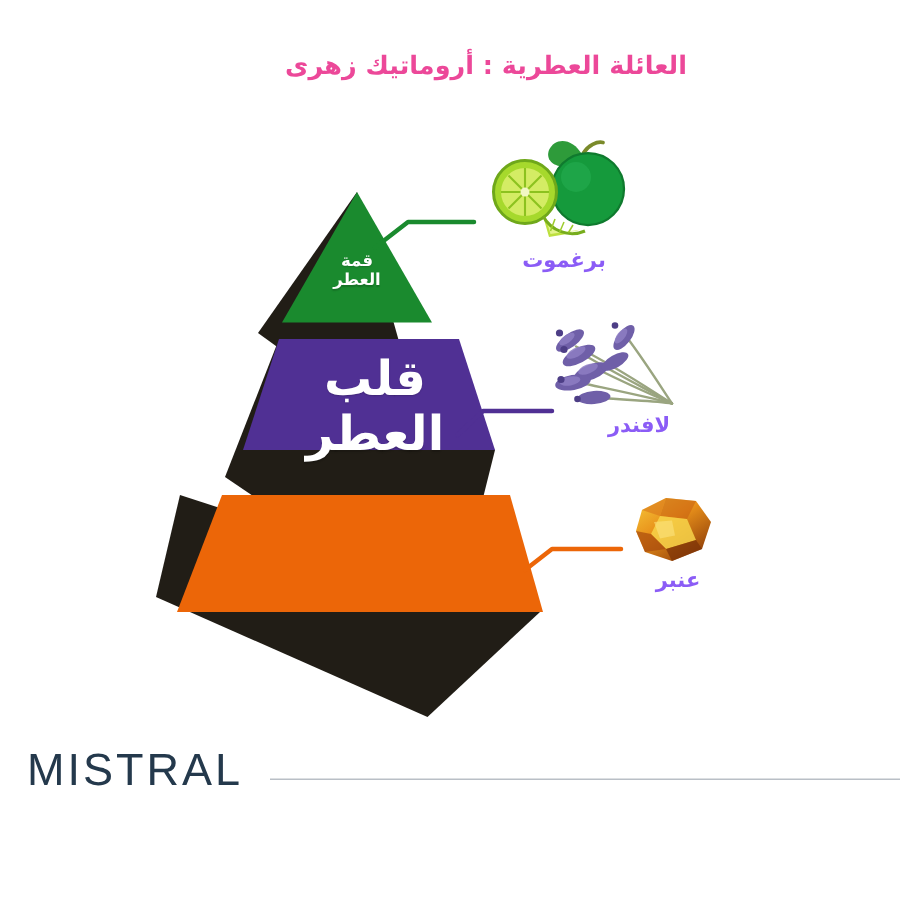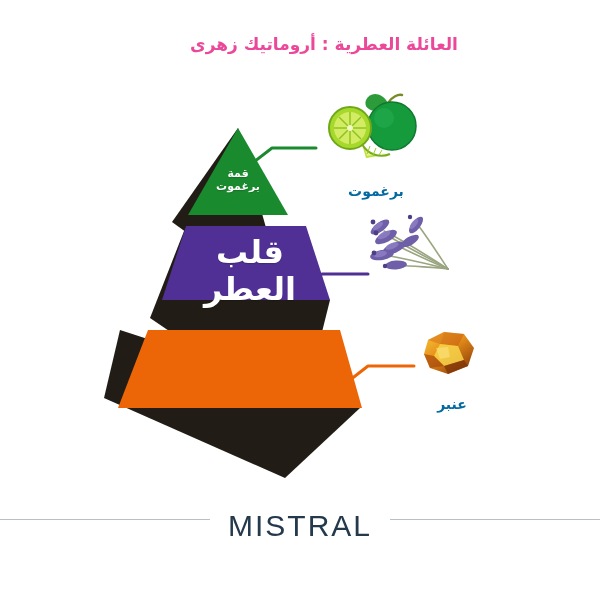--- a/index.html
+++ b/index.html
@@ -69,26 +69,25 @@
     left: 122px;
     top: 352px;
     width: 234px;
     font-size: 26px;
   }
 
   
   .note-name {
     position: absolute;
     direction: rtl;
-    color: #0369a1;
+    color: #8b5cf6;
     font-size: 14px;
     font-weight: bold;
     text-align: center;
     letter-spacing: 1px;
-    margin-top: 17px;
   }
   #name-bergamot { left: 322px; top: 166px; width: 108px; }
   #name-lavender { left: 372px; top: 276px; width: 108px; }
   #name-amber    { left: 404px; top: 379px; width: 96px; }
 
   
   .note-art { position: absolute; }
   #art-bergamot { left: 326px; top: 88px; width: 100px; height: 74px; }
   #art-lavender { left: 356px; top: 211px; width: 106px; height: 64px; }
   #art-amber    { left: 414px; top: 328px; width: 72px; height: 50px; }
@@ -101,22 +100,21 @@
     top: 519px;
     width: 600px;
     height: 1px;
     background: #b9bfc6;
   }
   #brand-wrap {
     position: absolute;
     left: 0;
     top: 497px;
     width: 600px;
-    text-align: center;
-    margin-top: 12px;
+    text-align: left;
   }
   #brand-name {
     display: inline-block;
     position: relative;
     background: #ffffff;
     padding: 0 18px;
     font-family: "Liberation Sans", sans-serif;
     font-size: 30px;
     font-weight: normal;
     letter-spacing: 2px;
@@ -145,21 +143,21 @@
 
       <polyline points="250,165 272,148 316,148" fill="none" stroke="#1a8a2e" stroke-width="3" stroke-linecap="round" stroke-linejoin="round"></polyline>
 
       <polyline points="305,290 322,274 368,274" fill="none" stroke="#503094" stroke-width="3" stroke-linecap="round" stroke-linejoin="round"></polyline>
 
       <polyline points="350,380 368,366 414,366" fill="none" stroke="#ec6608" stroke-width="3" stroke-linecap="round" stroke-linejoin="round"></polyline>
     </svg>
   </div>
 
   <div class="tier-label" id="label-top">قمة
-برغموت</div>
+العطر</div>
   <div class="tier-label" id="label-heart">قلب
 العطر</div>
 
   <div class="note-art" id="art-bergamot">
     <svg width="100" height="74" viewBox="0 0 100 74" xmlns="http://www.w3.org/2000/svg">
 
       <path d="M62 15 C56 4 44 3 40 12 C37 20 46 25 54 22 Z" fill="#2e9b3a"></path>
       <path d="M63 14 C66 9 72 6 76 7" stroke="#7a8a2a" stroke-width="2.5" fill="none" stroke-linecap="round"></path>
 
       <circle cx="66" cy="38" r="24" fill="#159a3c"></circle>
@@ -239,20 +237,21 @@
       <path d="M30 4 L50 6 L44 18 L26 16 Z" fill="#c75f12" opacity="0.55"></path>
       <path d="M26 16 L44 18 L50 32 L30 38 L20 28 Z" fill="#f7d34a" opacity="0.85"></path>
       <path d="M30 38 L50 32 L54 38 L34 46 Z" fill="#7a3207" opacity="0.7"></path>
       <path d="M10 26 L20 28 L30 38 L16 40 Z" fill="#a84a0d" opacity="0.7"></path>
       <path d="M14 12 L30 4 L26 16 Z" fill="#d8751a" opacity="0.6"></path>
       <path d="M22 20 L34 19 L36 29 L26 31 Z" fill="#fbe37f" opacity="0.6"></path>
     </svg>
   </div>
 
   <div class="note-name" id="name-bergamot">برغموت</div>
+  <div class="note-name" id="name-lavender">لافندر</div>
   <div class="note-name" id="name-amber">عنبر</div>
 
   <div id="brand-rule"></div>
   <div id="brand-wrap">
     <span id="brand-name">MISTRAL</span>
   </div>
 
 </div>
 
 </body></html>

